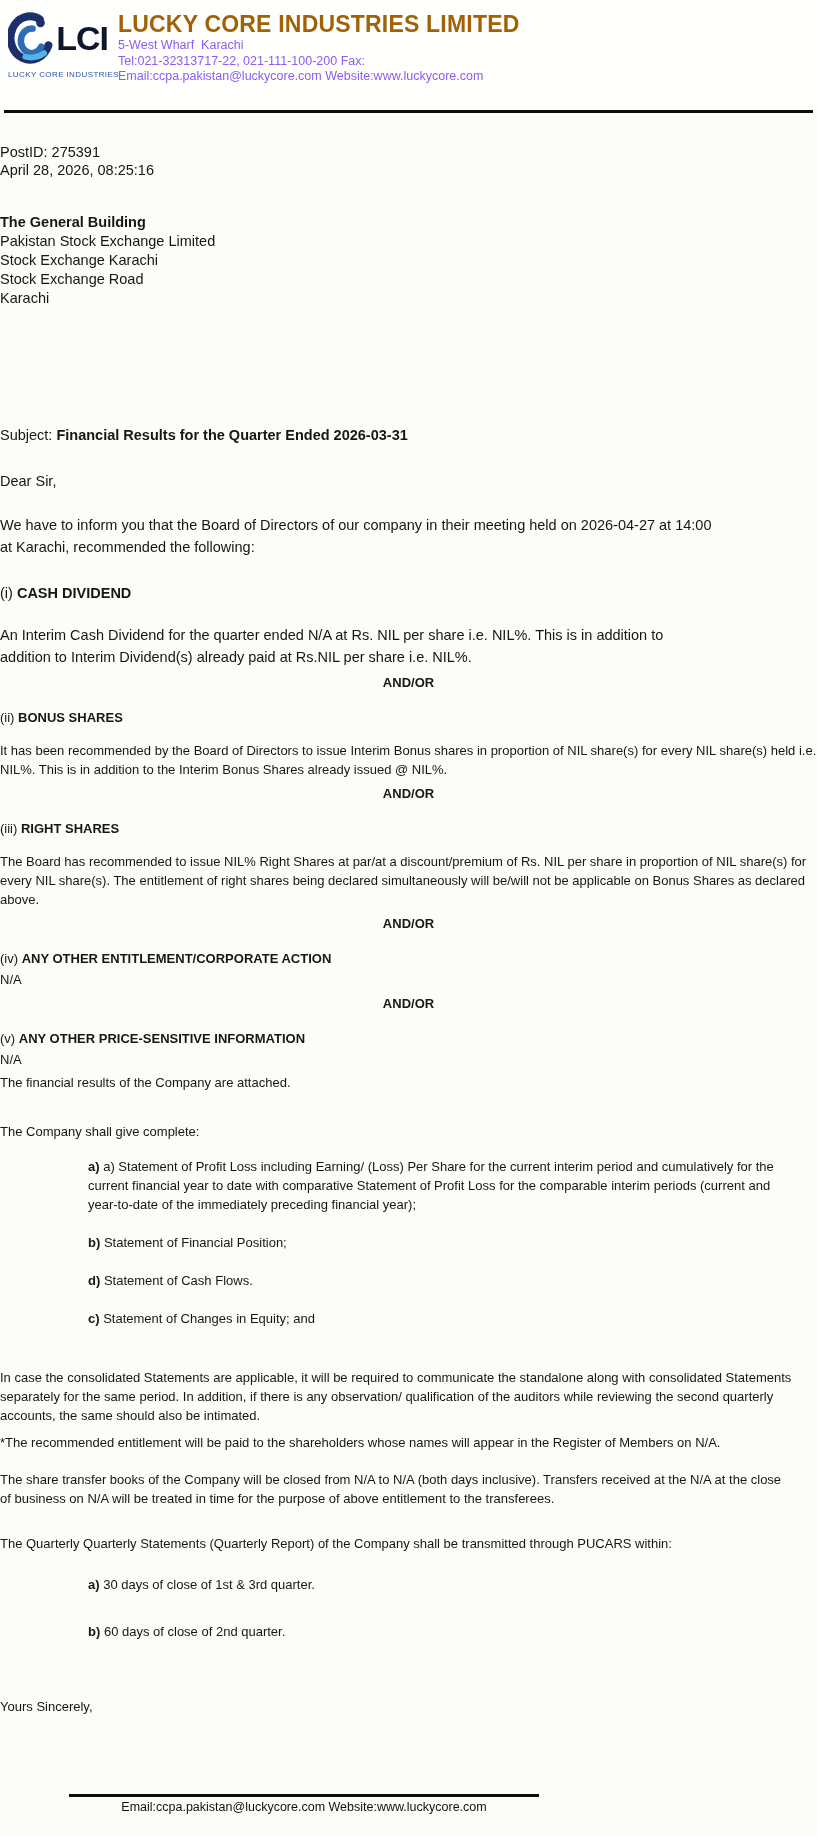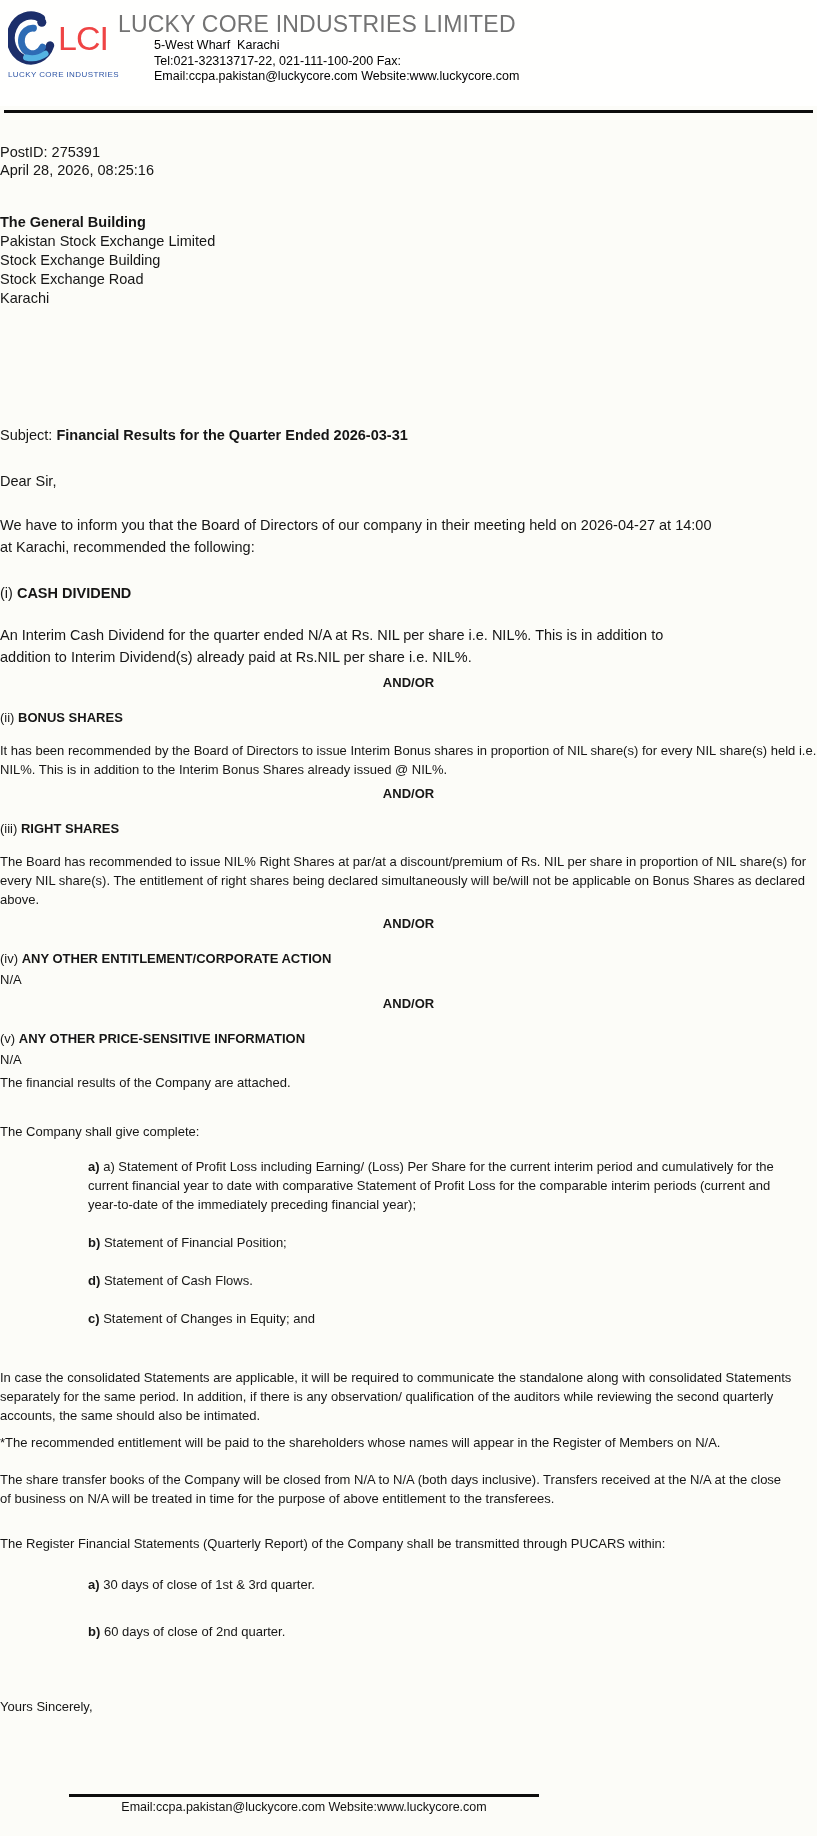--- a/index.html
+++ b/index.html
@@ -6,25 +6,25 @@
   html,body { background:#ffffff; }
   body {
     width:817px; height:1836px; position:relative; overflow:hidden;
     background:#fcfcf8;
     font-family:"Liberation Sans","DejaVu Sans",sans-serif;
     color:#161616;
   }
   .letterhead { display:flex; align-items:flex-start; padding:9px 8px 0 8px; height:106px; background:#fffffe; }
   .logo { width:100px; flex:0 0 auto; text-align:center; }
   .logo-top { display:flex; align-items:center; justify-content:center; }
-  .logo-acronym { font-size:34px; font-weight:400; color:#ef4444; letter-spacing:-1px; margin-left:2px; }
+  .logo-acronym { font-size:34px; font-weight:700; color:#0f172a; letter-spacing:-1px; margin-left:2px; }
   .logo-tagline { font-size:8px; color:#2e55a5; letter-spacing:0.4px; margin-top:3px; white-space:nowrap; }
   .head-text { margin-left:10px; padding-top:2px; }
-  .company-name { font-size:23px; font-weight:400; color:#737373; letter-spacing:0.2px; }
-  .addr { font-size:12.5px; line-height:15.5px; color:#000000; white-space:pre-wrap;margin-left:36px; }
+  .company-name { font-size:23px; font-weight:700; color:#a16207; letter-spacing:0.2px; }
+  .addr { font-size:12.5px; line-height:15.5px; color:#8b5cf6; white-space:pre-wrap; }
   .rule { border-top:3px solid #0d0d0d; margin:4px 4px 0 4px; }
   .content { padding:0 0; }
   .lg { font-size:14.5px; line-height:22px; }
   .sm { font-size:13px; line-height:19px; }
   .b  { font-weight:700; }
   .meta { margin-top:30px; font-size:14.5px; line-height:18px; }
   .recipient { margin-top:34px; font-size:14.5px; line-height:19px; }
   .subject { margin-top:116px; }
   .salutation { margin-top:24px; }
   .intro { margin-top:22px; max-width:712px; }
@@ -82,21 +82,21 @@
   <div class="content">
 
     <div class="meta">
       <div>PostID: 275391</div>
       <div>April 28, 2026, 08:25:16</div>
     </div>
 
     <div class="recipient">
       <div class="b">The General Building</div>
       <div>Pakistan Stock Exchange Limited</div>
-      <div>Stock Exchange Building</div>
+      <div>Stock Exchange Karachi</div>
       <div>Stock Exchange Road</div>
       <div>Karachi</div>
     </div>
 
     <div class="subject lg">
       <span>Subject:</span>
       <span class="b">Financial Results for the Quarter Ended 2026-03-31</span>
     </div>
 
     <p class="lg salutation">Dear Sir,</p>
@@ -166,21 +166,21 @@
 
     <p class="sm consolidated">In case the consolidated Statements are applicable, it will be required to communicate the standalone along with consolidated Statements separately for the same period. In addition, if there is any observation/ qualification of the auditors while reviewing the second quarterly accounts, the same should also be intimated.</p>
 
     <p class="sm entitlement">*The recommended entitlement will be paid to the shareholders whose names will appear in the Register of Members on N/A.</p>
 
     <p class="sm transfer">
       <span>The share transfer books of the Company will be closed from N/A to N/A (both days inclusive). Transfers received at the N/A at the close</span><br>
       <span>of business on N/A will be treated in time for the purpose of above entitlement to the transferees.</span>
     </p>
 
-    <p class="sm pucars">The Register Financial Statements (Quarterly Report) of the Company shall be transmitted through PUCARS within:</p>
+    <p class="sm pucars">The Quarterly Quarterly Statements (Quarterly Report) of the Company shall be transmitted through PUCARS within:</p>
 
     <div class="slist dlist">
       <p class="sm item">
         <span class="b">a)</span>
         <span>30 days of close of 1st &amp; 3rd quarter.</span>
       </p>
       <p class="sm item">
         <span class="b">b)</span>
         <span>60 days of close of 2nd quarter.</span>
       </p>

